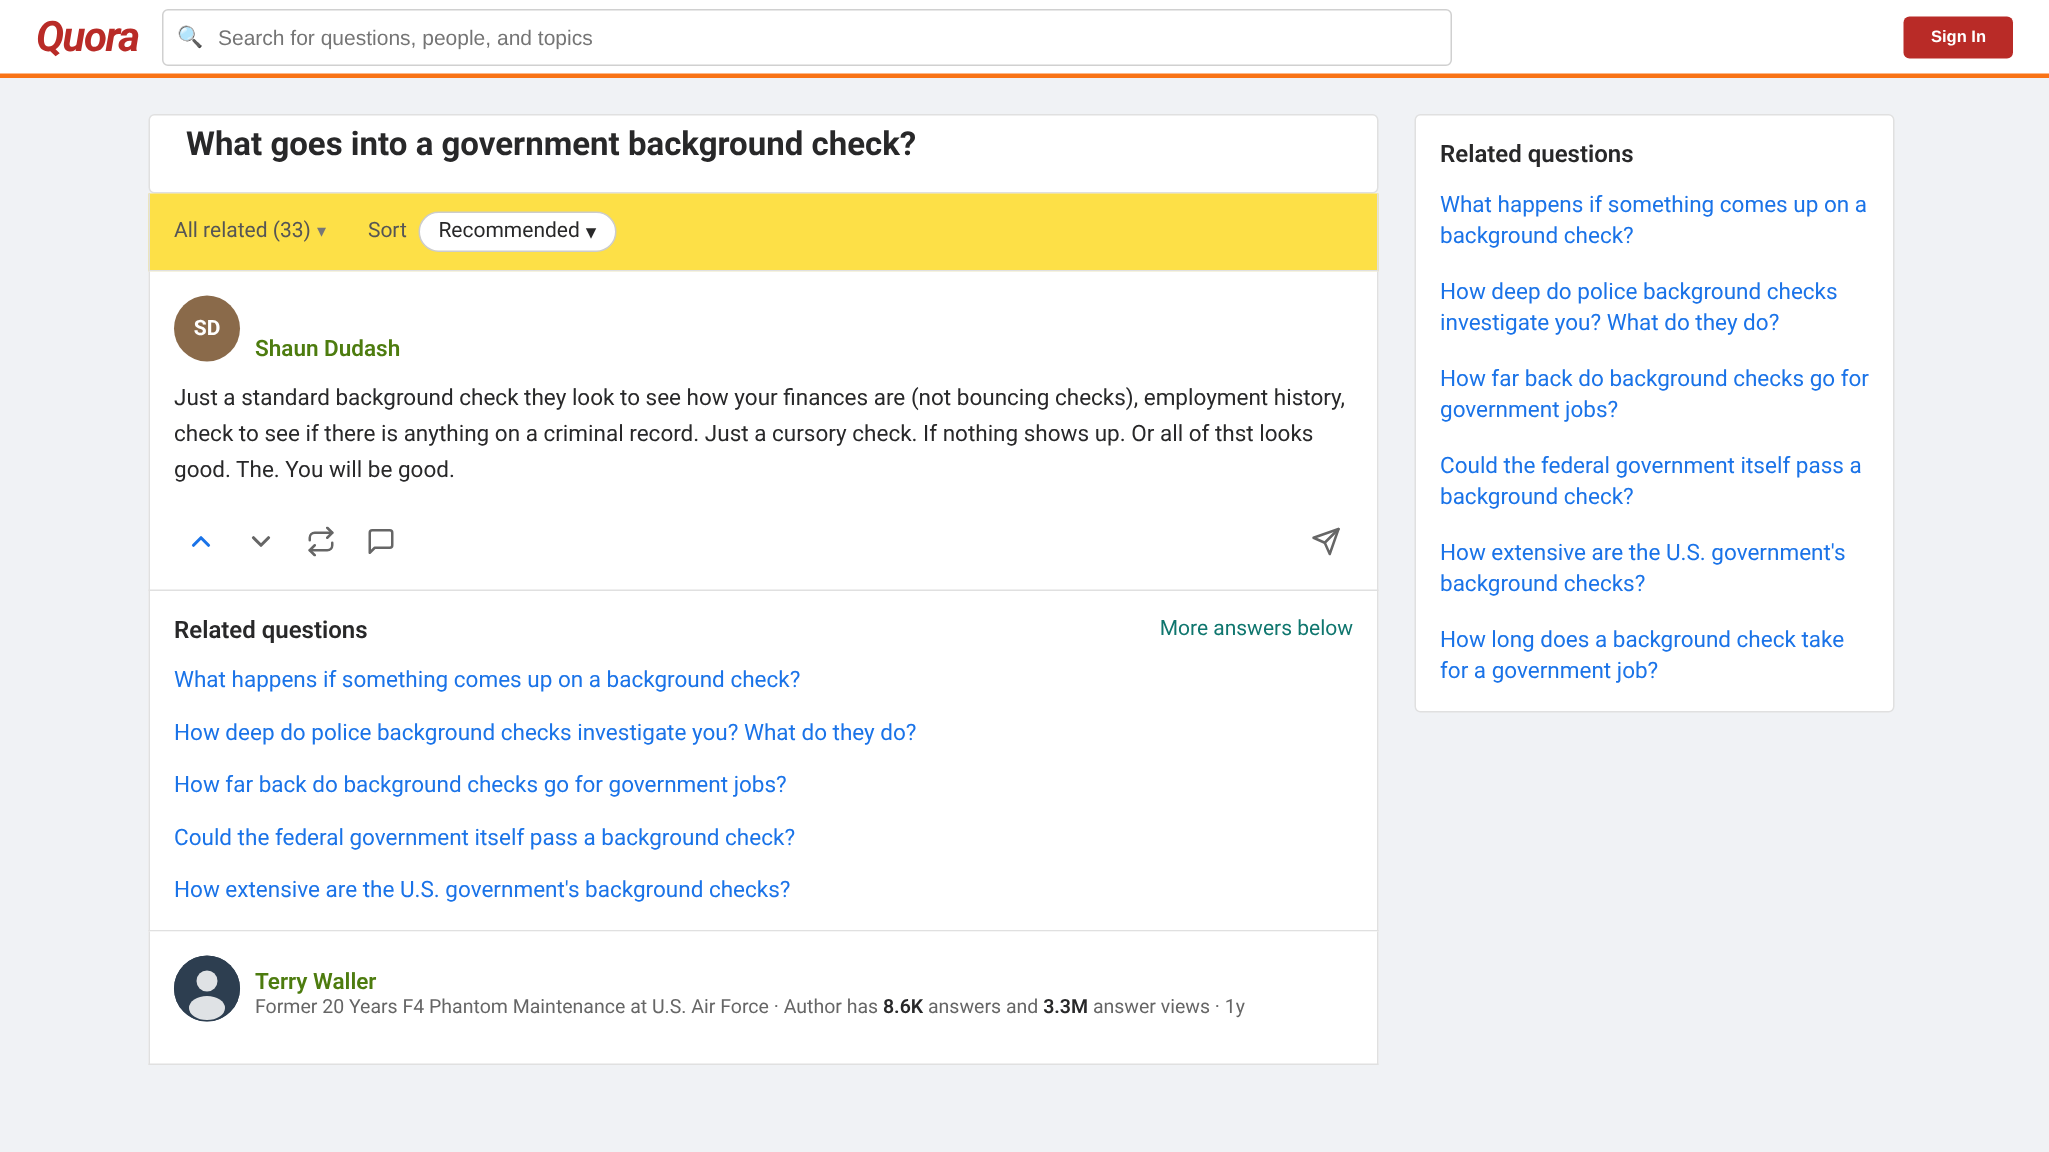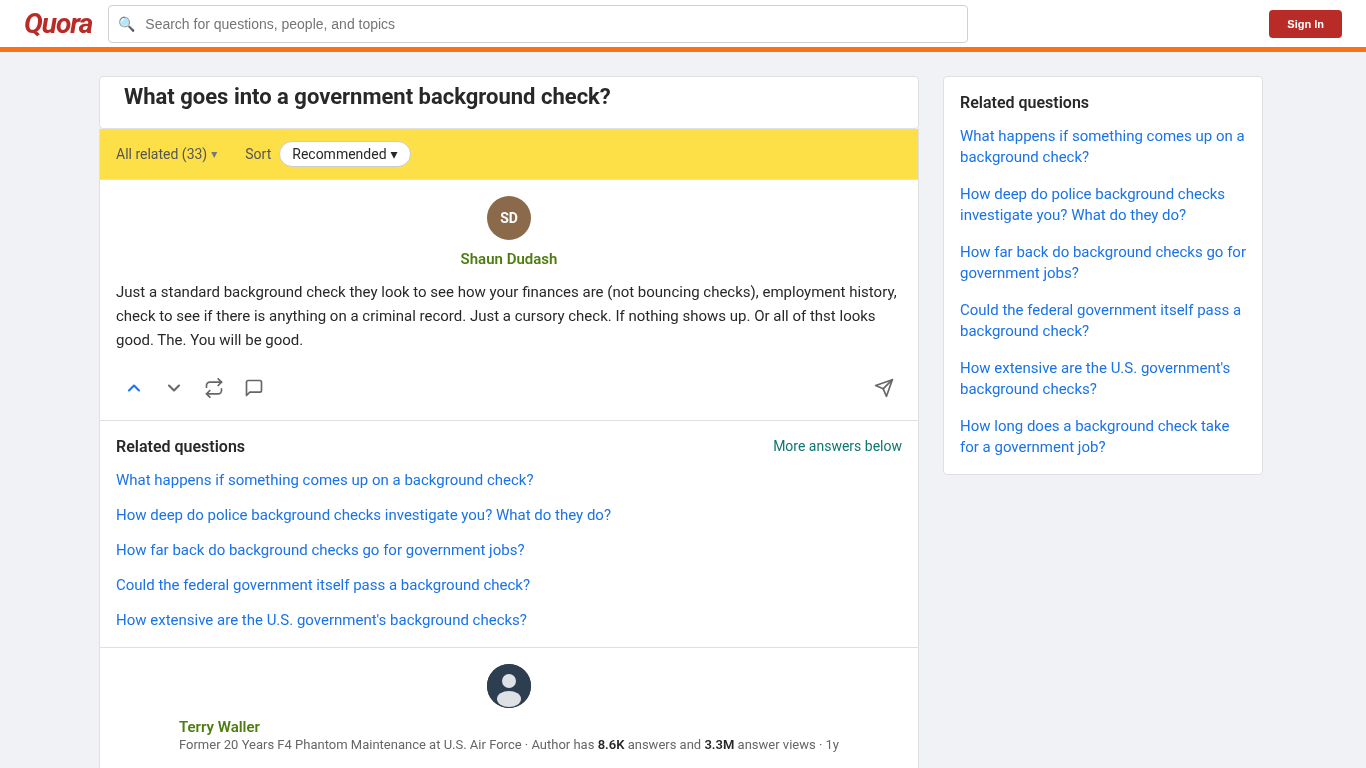--- a/index.html
+++ b/index.html
@@ -7,21 +7,21 @@
       font-family: -apple-system, BlinkMacSystemFont, 'Segoe UI', Roboto, sans-serif;
       background: #f0f2f5;
       min-height: 768px;
       font-size: 15px;
       color: #282829;
     }
 
     
     .header {
       background: #fff;
-      border-bottom: 5px solid #f97316;
+      border-bottom: 3px solid #f97316;
       height: 52px;
       display: flex;
       align-items: center;
       padding: 0 24px;
       gap: 16px;
       position: sticky;
       top: 0;
       z-index: 100;
     }
     .logo {
@@ -147,24 +147,23 @@
 
     
     .answer-card {
       background: #fff;
       border: 1px solid #e0e0e0;
       border-top: none;
       padding: 16px;
     }
     .author-row {
       display: flex;
-      align-items: center;
+      align-items: flex-end;
       gap: 10px;
       margin-bottom: 12px;
-      flex-direction: column;
     }
     .avatar-placeholder {
       width: 44px;
       height: 44px;
       border-radius: 50%;
       background: #2d3e50;
       display: flex;
       align-items: center;
       justify-content: center;
       color: #fff;

